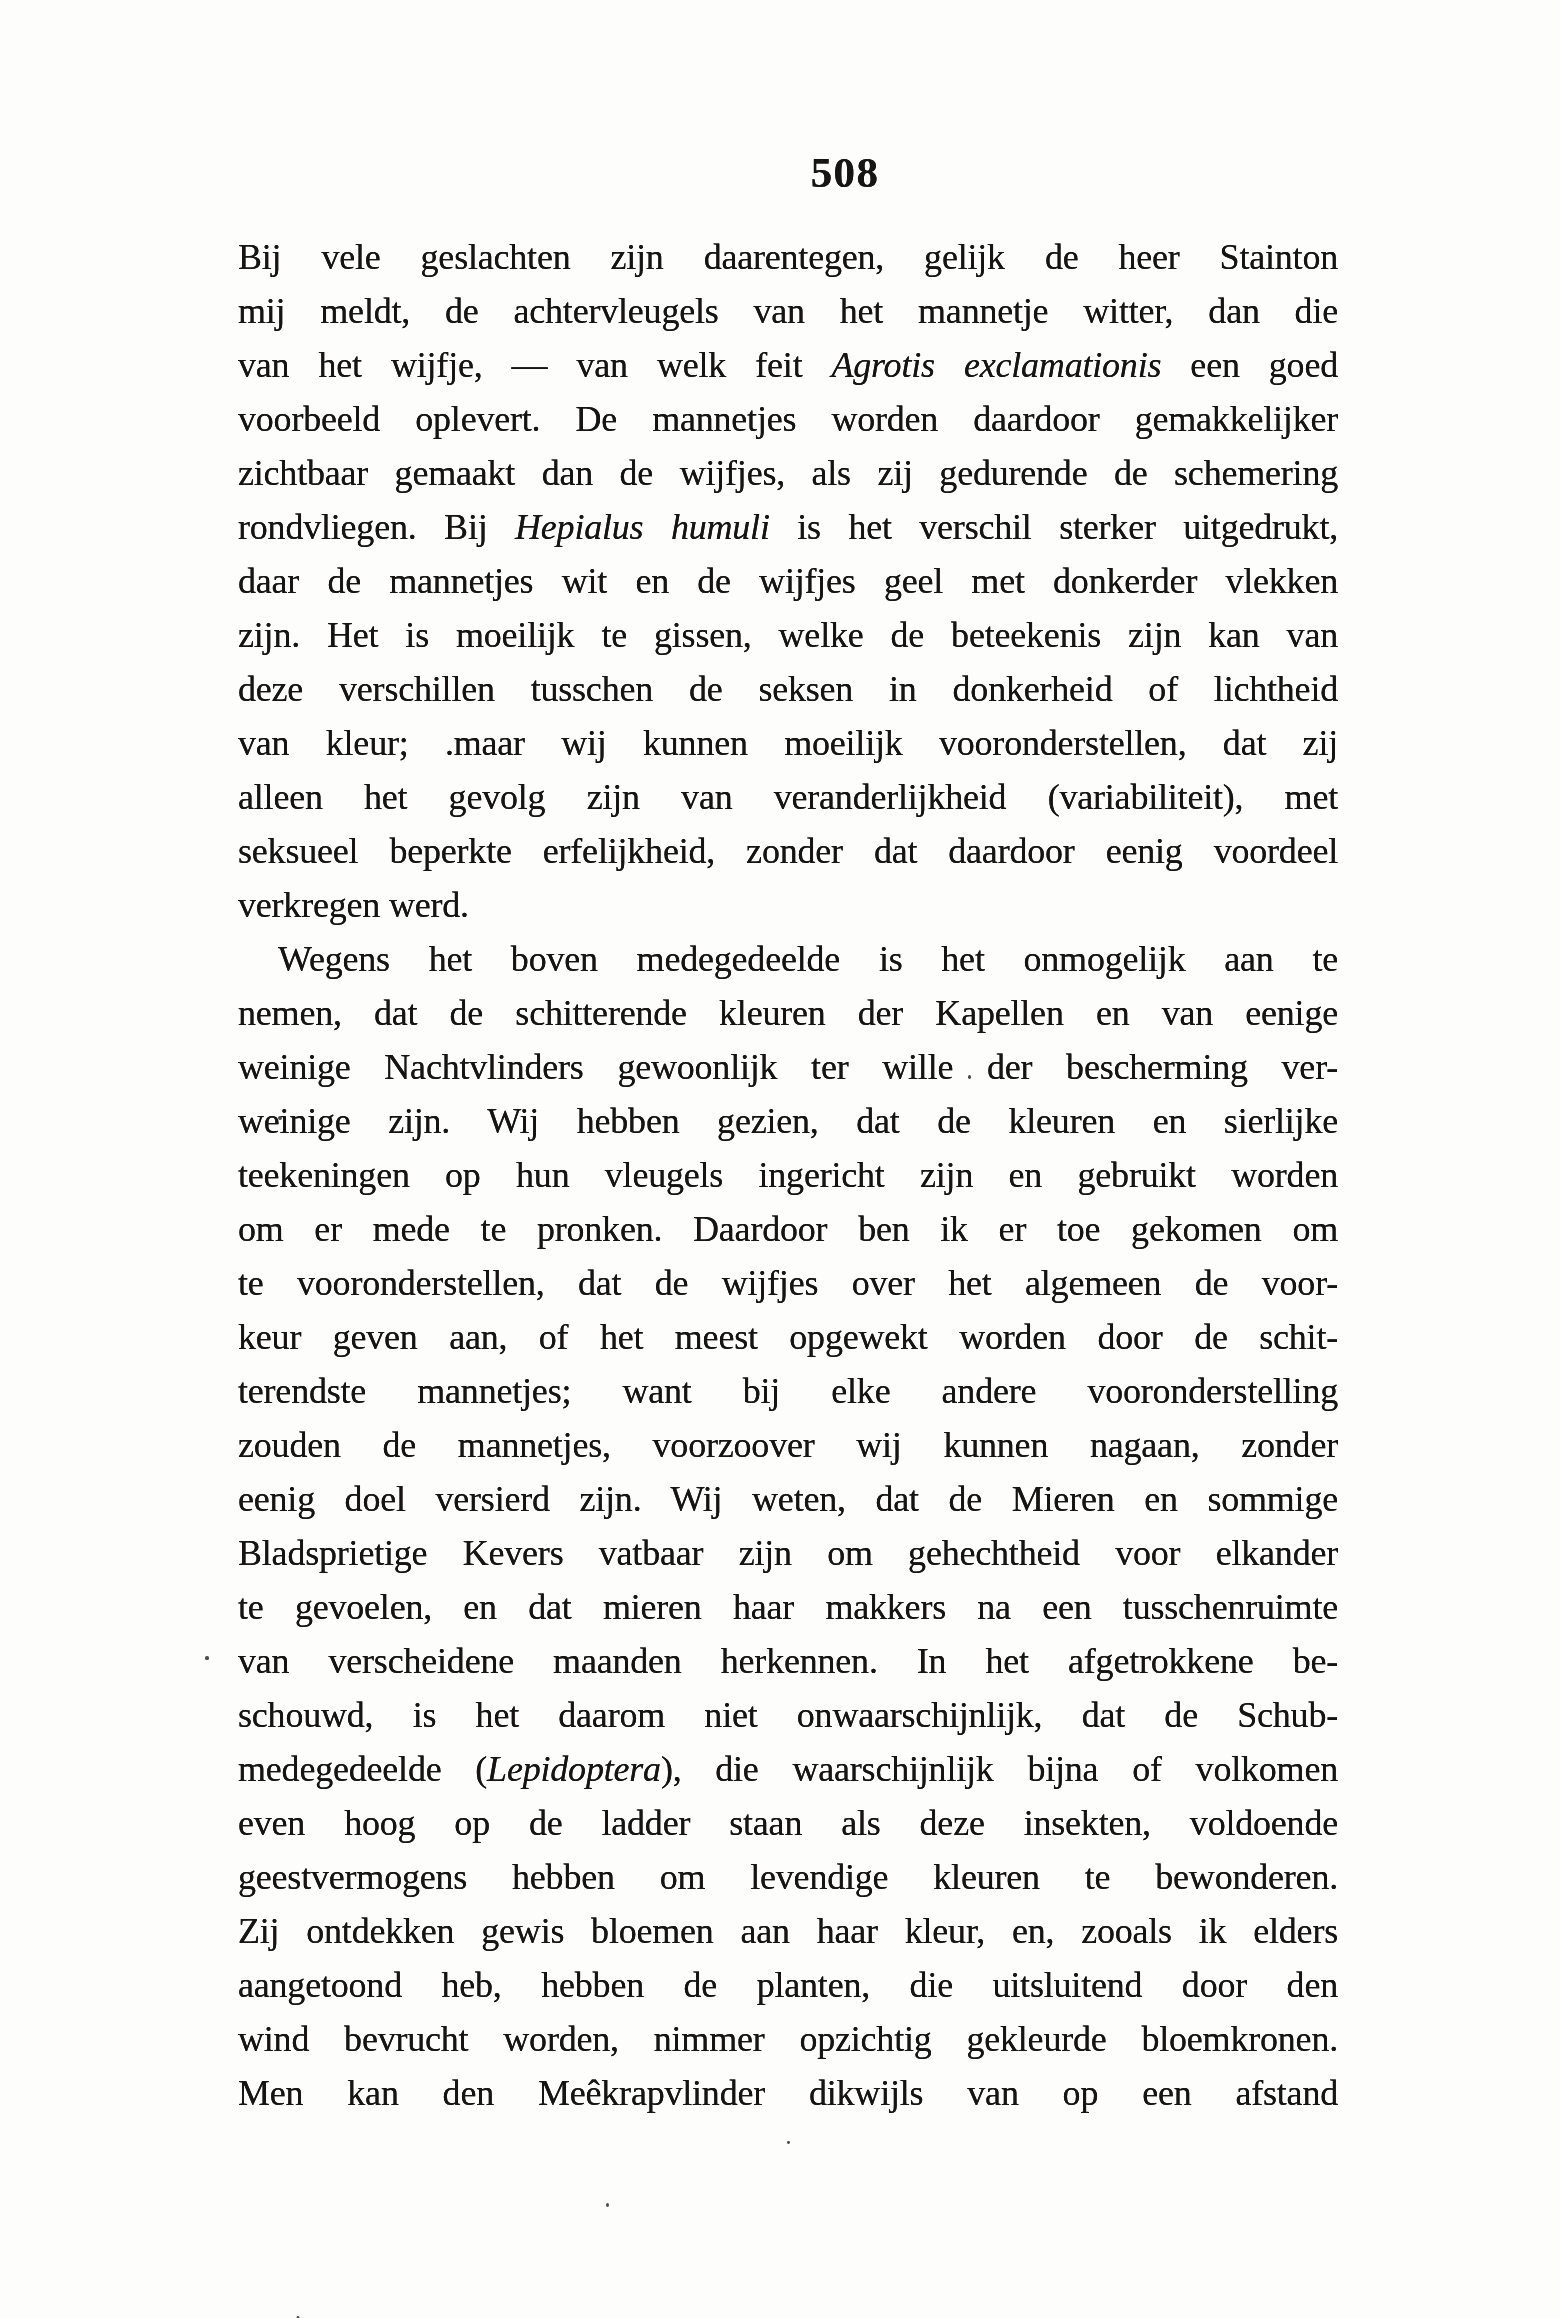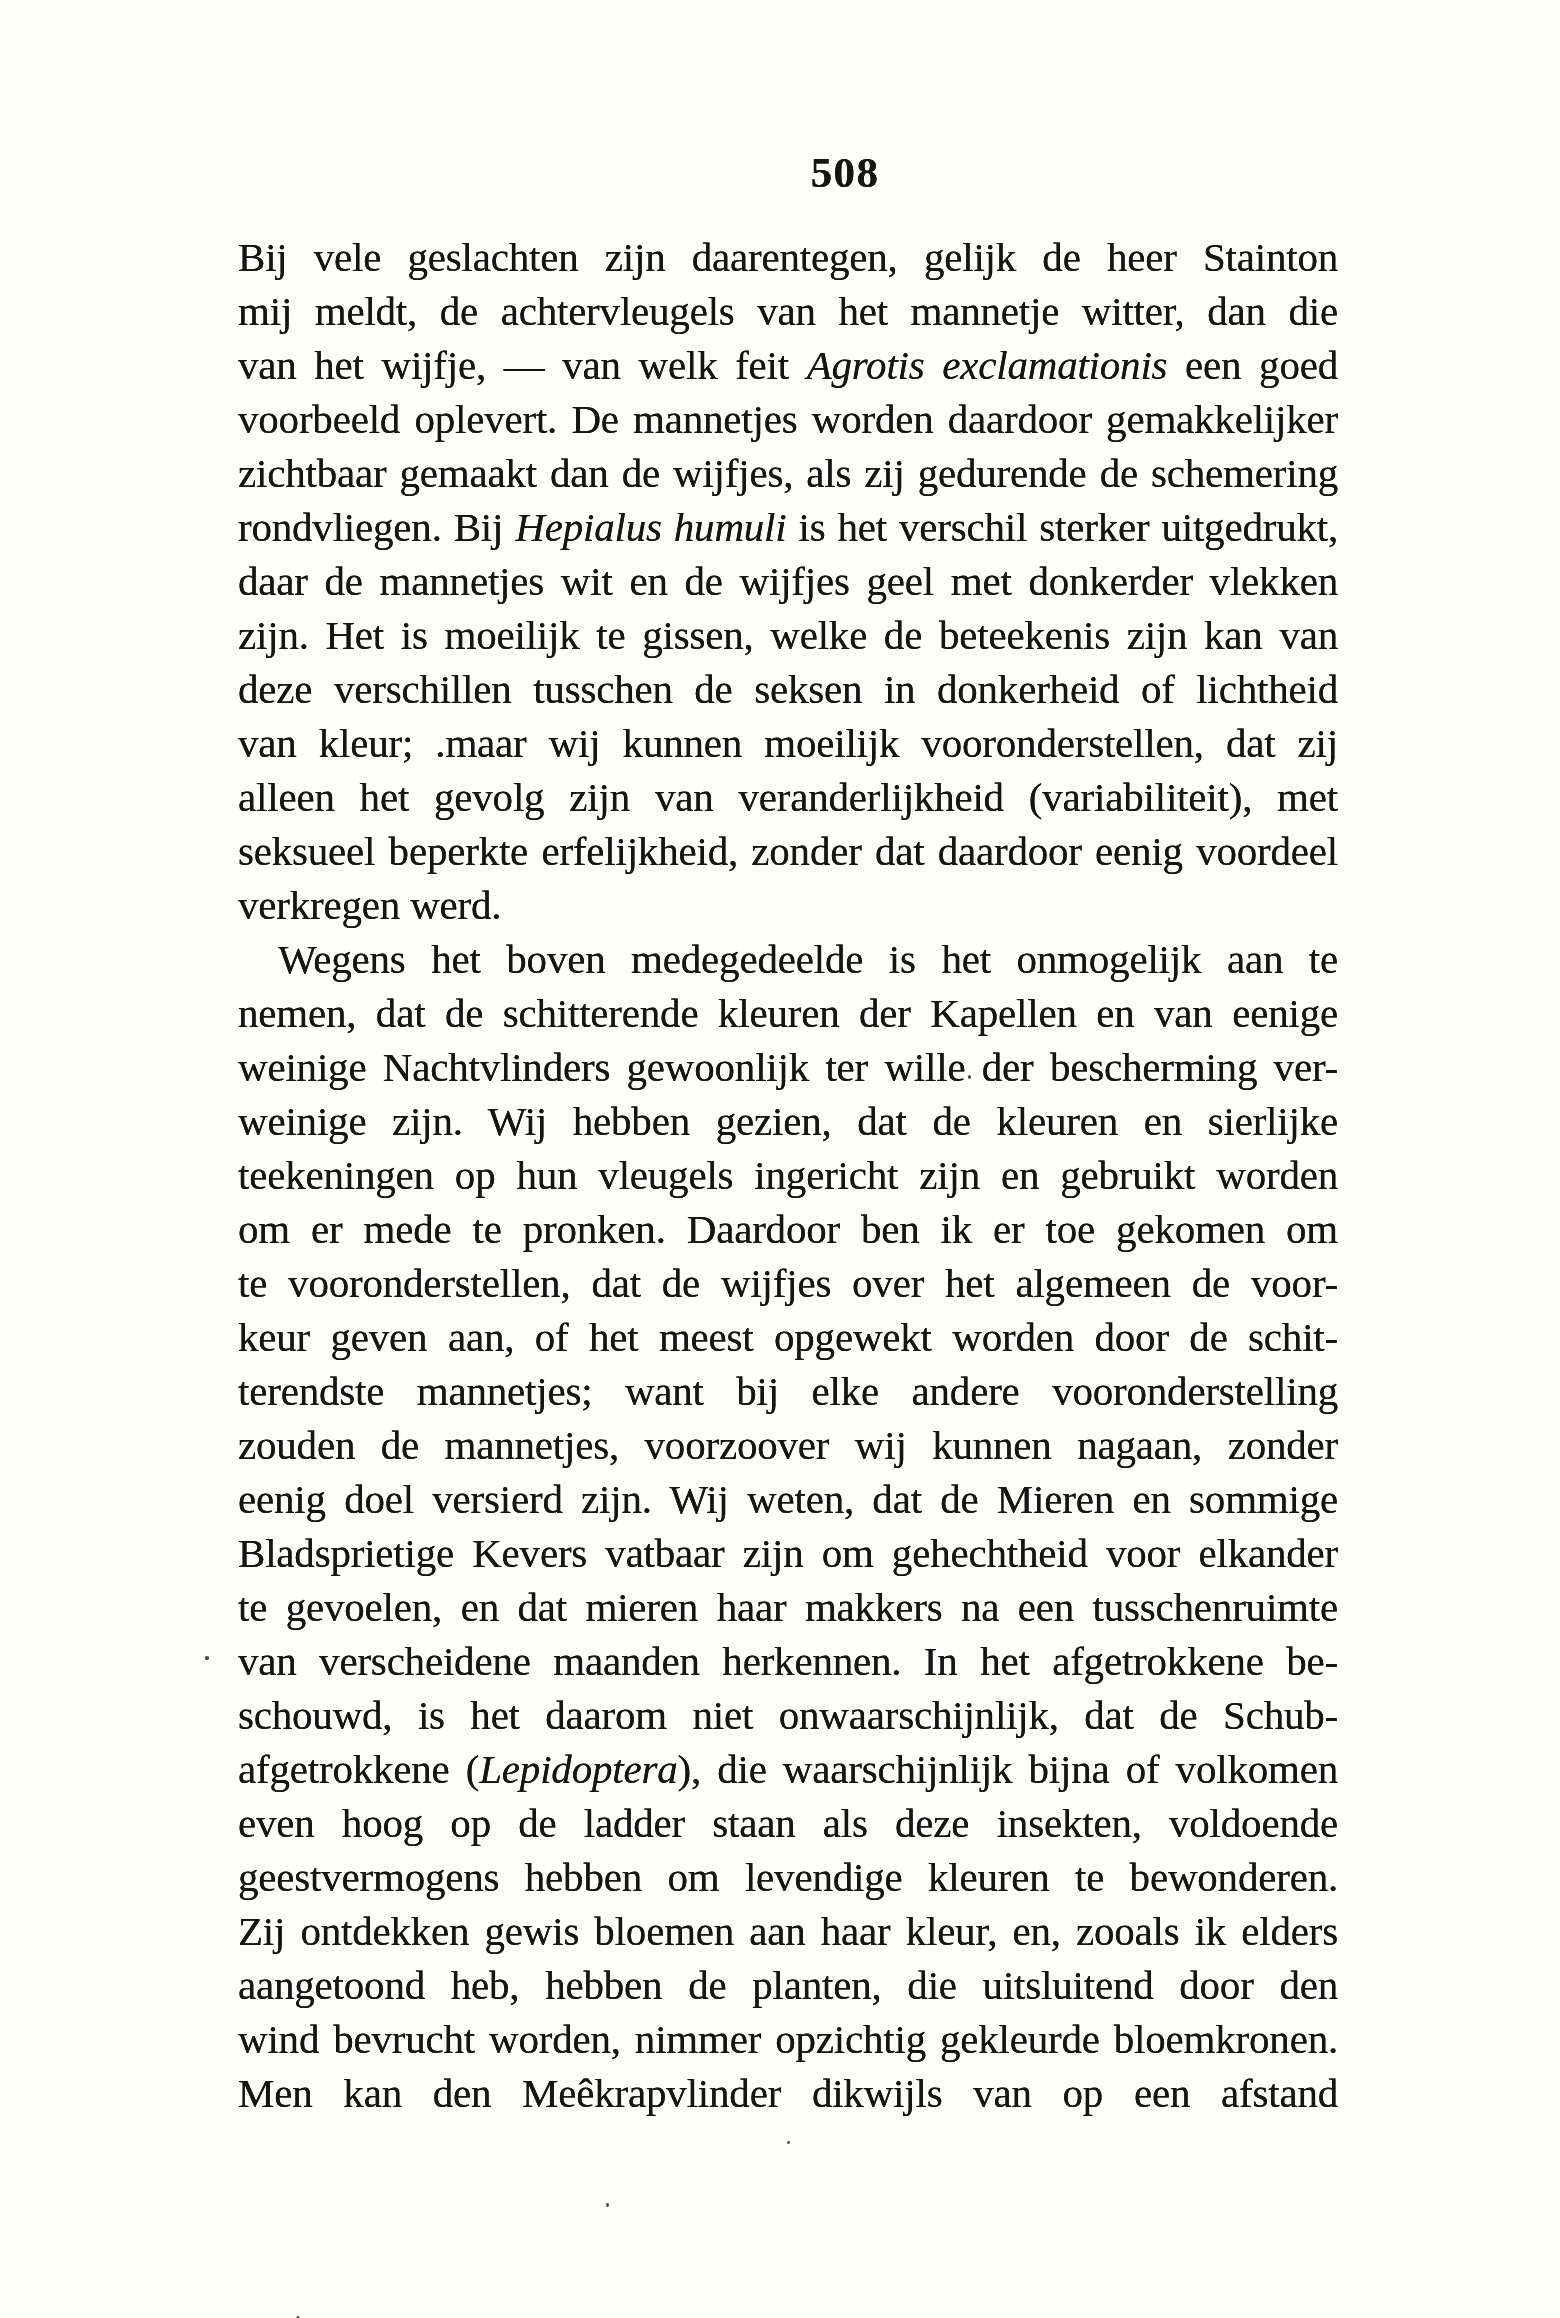--- a/index.html
+++ b/index.html
@@ -20,21 +20,21 @@
     letter-spacing: 1.4px;
     text-shadow: 0 0 0.6px currentColor;
     margin-left: 46px;
   }
   .text-block {
     position: absolute;
     left: 238px; top: 230px;
     width: 1100px;
   }
   .line {
-    font-size: 41px;
+    font-size: 36px;
     line-height: 54px;
     height: 54px;
     letter-spacing: -0.2px;
     text-align: justify;
     text-align-last: justify;
     text-shadow: 0 0 0.5px currentColor;
     overflow: hidden;
   }
   .line.no-just { text-align: left; text-align-last: auto; }
   .line.indent { text-indent: 40px; }
@@ -73,21 +73,21 @@
     <div class="line"><span>om er mede te pronken. Daardoor ben ik er toe gekomen om</span></div>
     <div class="line"><span>te vooronderstellen, dat de wijfjes over het algemeen de voor-</span></div>
     <div class="line"><span>keur geven aan, of het meest opgewekt worden door de schit-</span></div>
     <div class="line"><span>terendste mannetjes; want bij elke andere vooronderstelling</span></div>
     <div class="line"><span>zouden de mannetjes, voorzoover wij kunnen nagaan, zonder</span></div>
     <div class="line"><span>eenig doel versierd zijn. Wij weten, dat de Mieren en sommige</span></div>
     <div class="line"><span>Bladsprietige Kevers vatbaar zijn om gehechtheid voor elkander</span></div>
     <div class="line"><span>te gevoelen, en dat mieren haar makkers na een tusschenruimte</span></div>
     <div class="line"><span>van verscheidene maanden herkennen. In het afgetrokkene be-</span></div>
     <div class="line"><span>schouwd, is het daarom niet onwaarschijnlijk, dat de Schub-</span></div>
-    <div class="line"><span>afgetrokkene (</span><span class="it">Lepidoptera</span><span>), die waarschijnlijk bijna of volkomen</span></div>
+    <div class="line"><span>medegedeelde (</span><span class="it">Lepidoptera</span><span>), die waarschijnlijk bijna of volkomen</span></div>
     <div class="line"><span>even hoog op de ladder staan als deze insekten, voldoende</span></div>
     <div class="line"><span>geestvermogens hebben om levendige kleuren te bewonderen.</span></div>
     <div class="line"><span>Zij ontdekken gewis bloemen aan haar kleur, en, zooals ik elders</span></div>
     <div class="line"><span>aangetoond heb, hebben de planten, die uitsluitend door den</span></div>
     <div class="line"><span>wind bevrucht worden, nimmer opzichtig gekleurde bloemkronen.</span></div>
     <div class="line"><span>Men kan den Meêkrapvlinder dikwijls van op een afstand</span></div>
   </div>
 
 <div class="speck" style="left:278px;  top:1116px; width:4.2px;  height:4.2px;"></div>
 <div class="speck" style="left:968px; top:1075px; width:3.2px;  height:3.7px;"></div>

